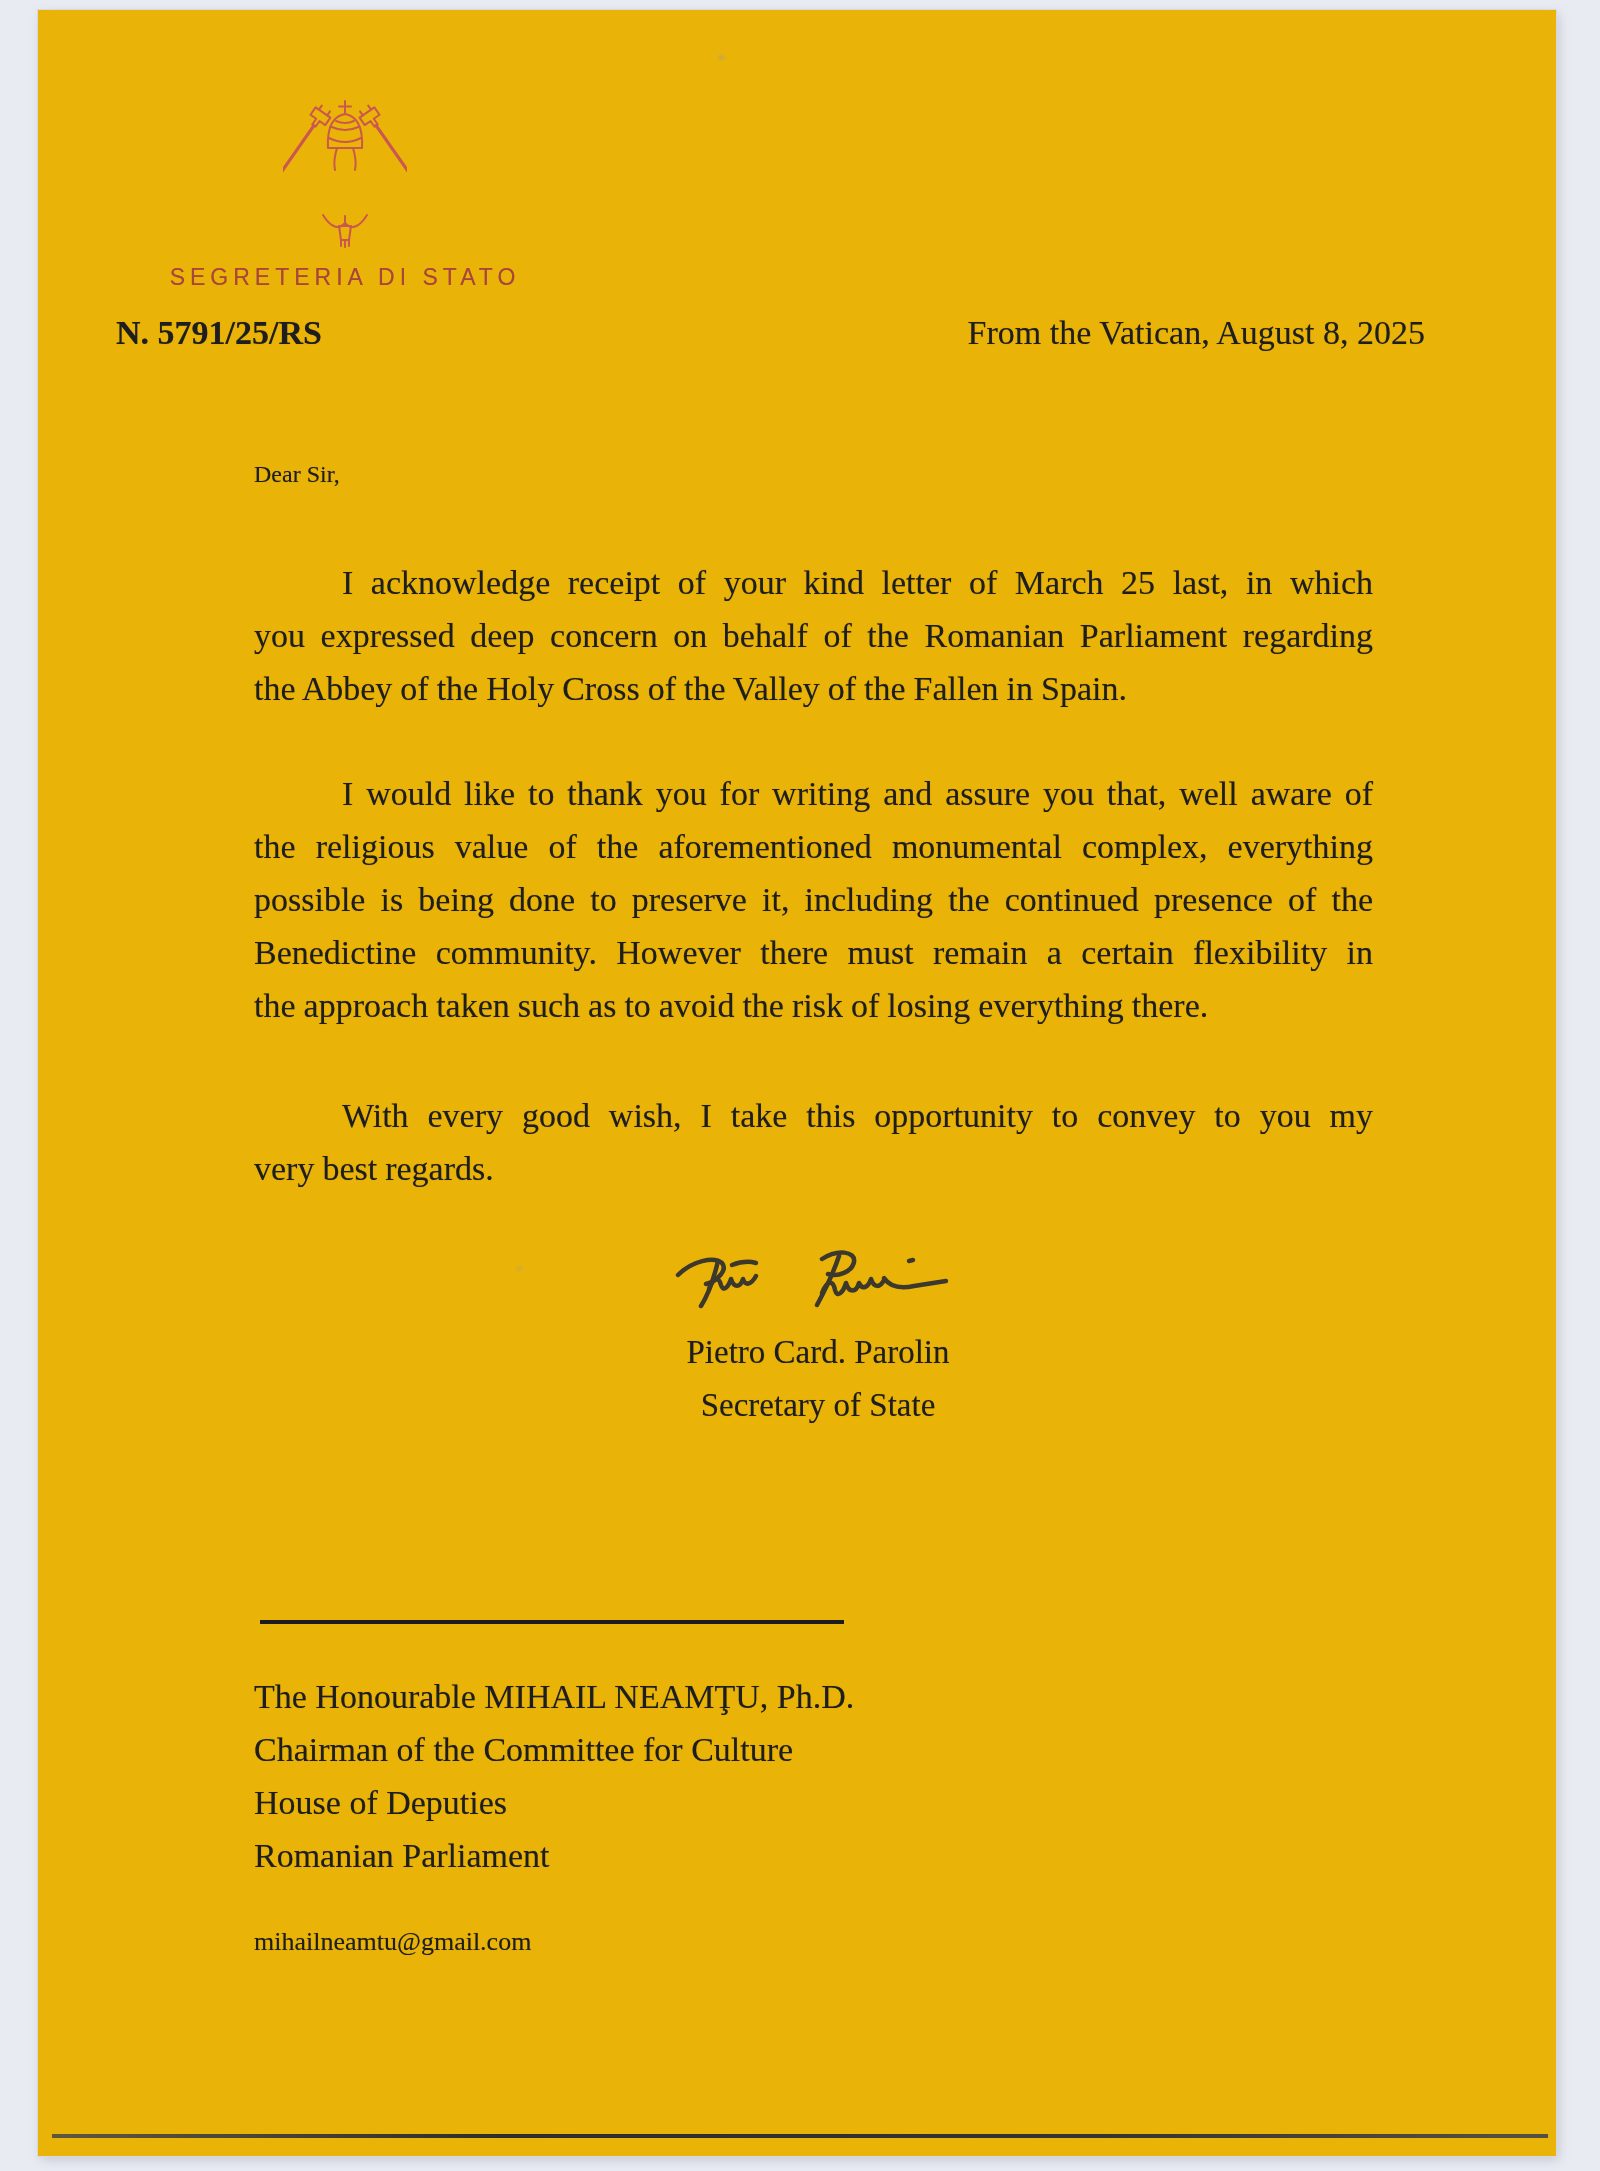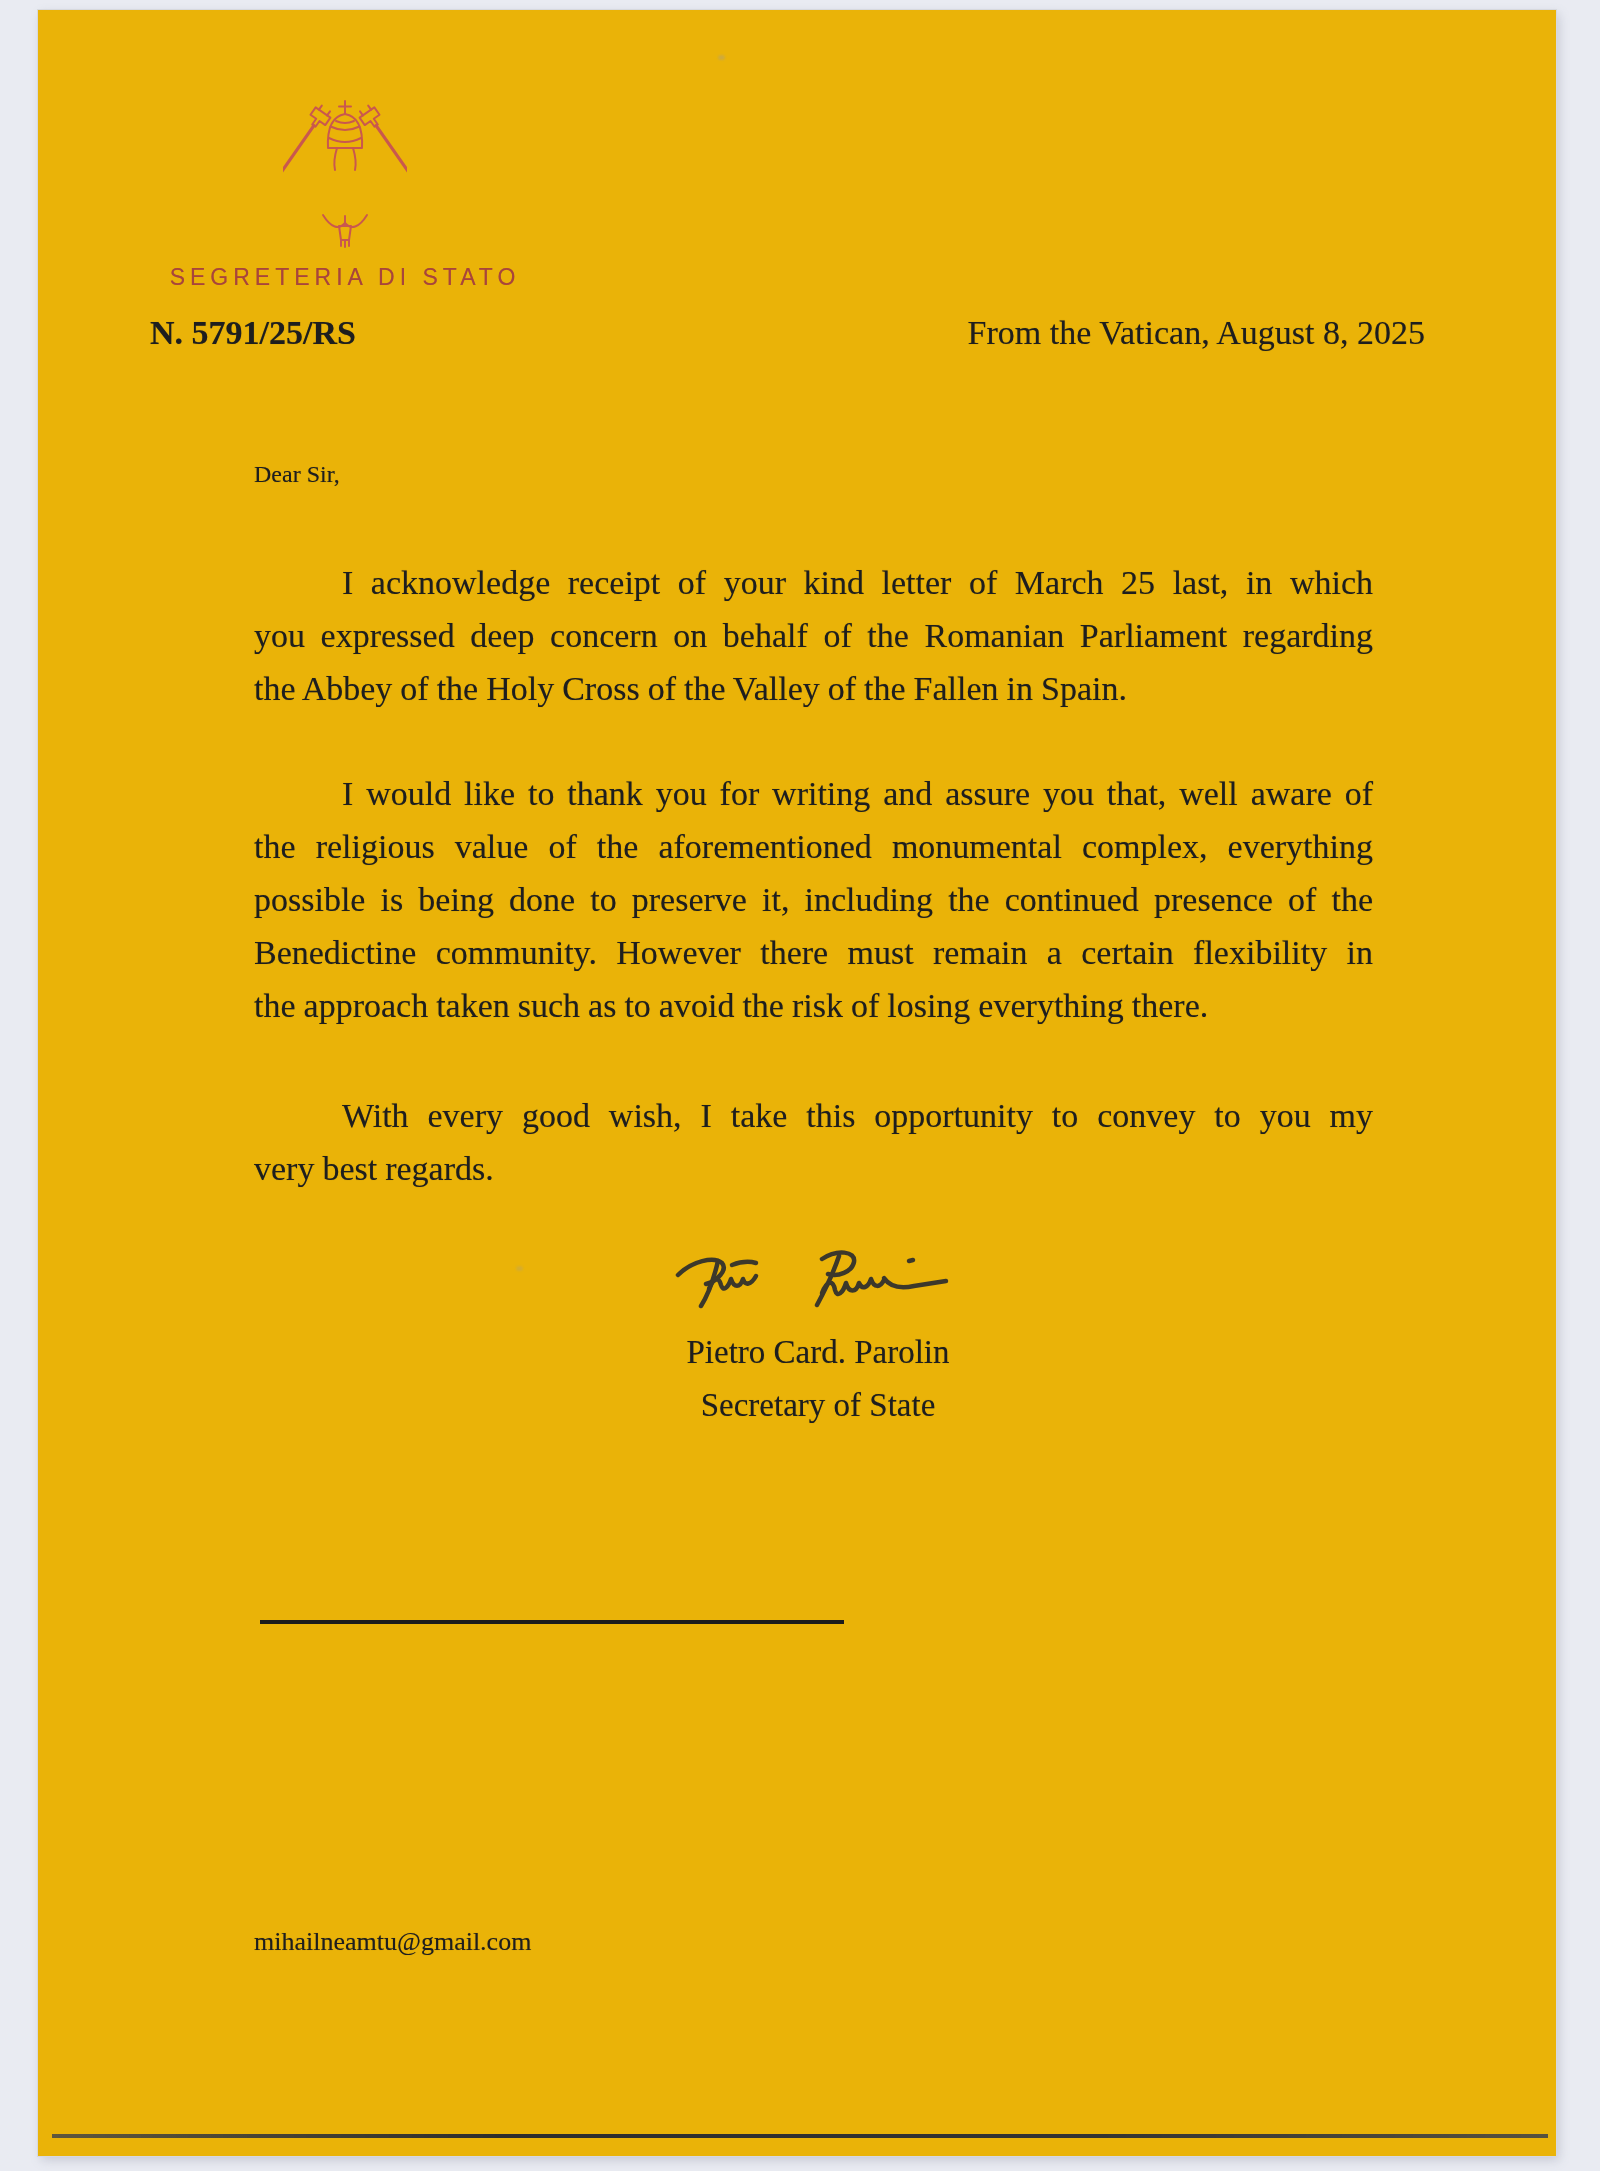--- a/index.html
+++ b/index.html
@@ -33,21 +33,21 @@
     left:60px;top:254px;width:494px;
     text-align:center;
     font-family:"Liberation Sans", sans-serif;
     font-size:23px;letter-spacing:5px;
     color:var(--red);
     text-shadow:0 0 0.6px rgba(168,69,60,.5);
   }
   
   .refdate{
     left:0;top:300px;width:1557px;
-    padding-left:112px;padding-right:170px;
+    padding-left:78px;padding-right:170px;
     display:flex;justify-content:space-between;align-items:baseline;
     font-size:34px;line-height:46px;
   }
   .refnum{font-weight:bold;}
   
   .salutation{left:216px;top:438px;font-size:24px;line-height:53px;}
   .para{left:216px;width:1119px;font-size:34px;line-height:53px;}
   .para-1{top:546px;}
   .para-2{top:757px;}
   .para-3{top:1079px;}
@@ -159,20 +159,26 @@
     <path d="M237,13 l4,-1"></path>
   </svg>
 
   <div class="abs sigblock scan-text">
     <div>Pietro Card. Parolin</div>
     <div>Secretary of State</div>
   </div>
 
   <div class="abs rule"></div>
 
+  <div class="abs recipient scan-text">
+      <div class="rline">The Honourable MIHAIL NEAMŢU, Ph.D.</div>
+      <div class="rline">Chairman of the Committee for Culture</div>
+      <div class="rline">House of Deputies</div>
+      <div class="rline">Romanian Parliament</div>
+    </div>
 
   <div class="abs emails scan-text">
       <div class="eline">mihailneamtu@gmail.com</div>
     </div>
 
   <div class="abs bottom-edge"></div>
   <div class="abs speck speck-a"></div>
   <div class="abs speck speck-b"></div>
 
 </div>

